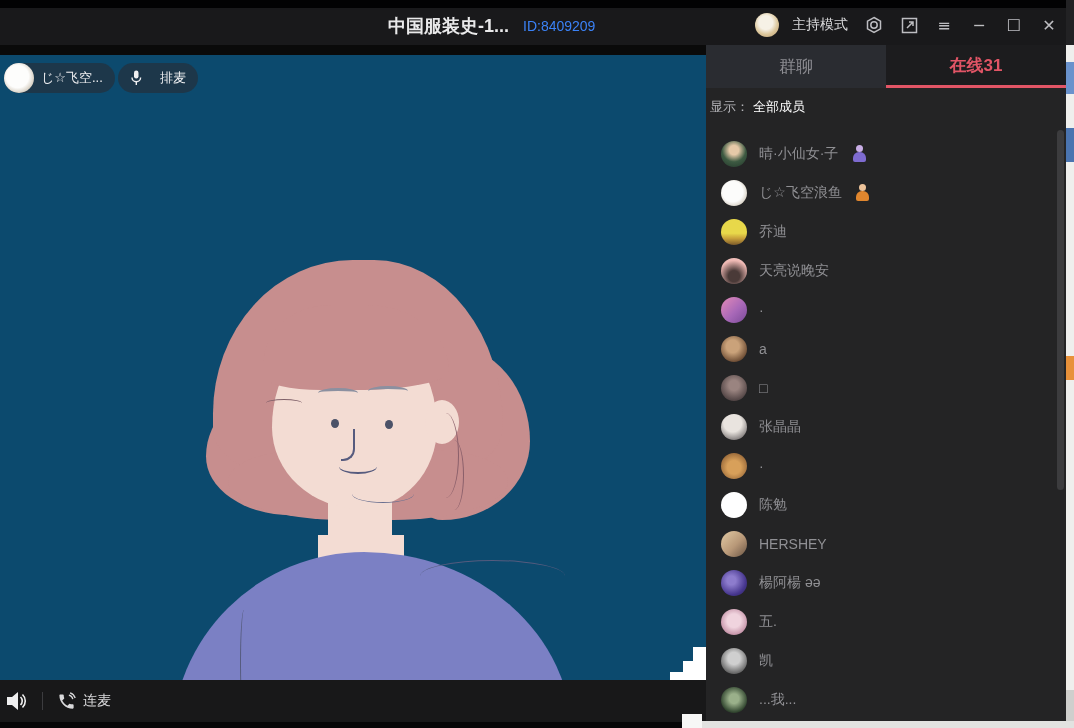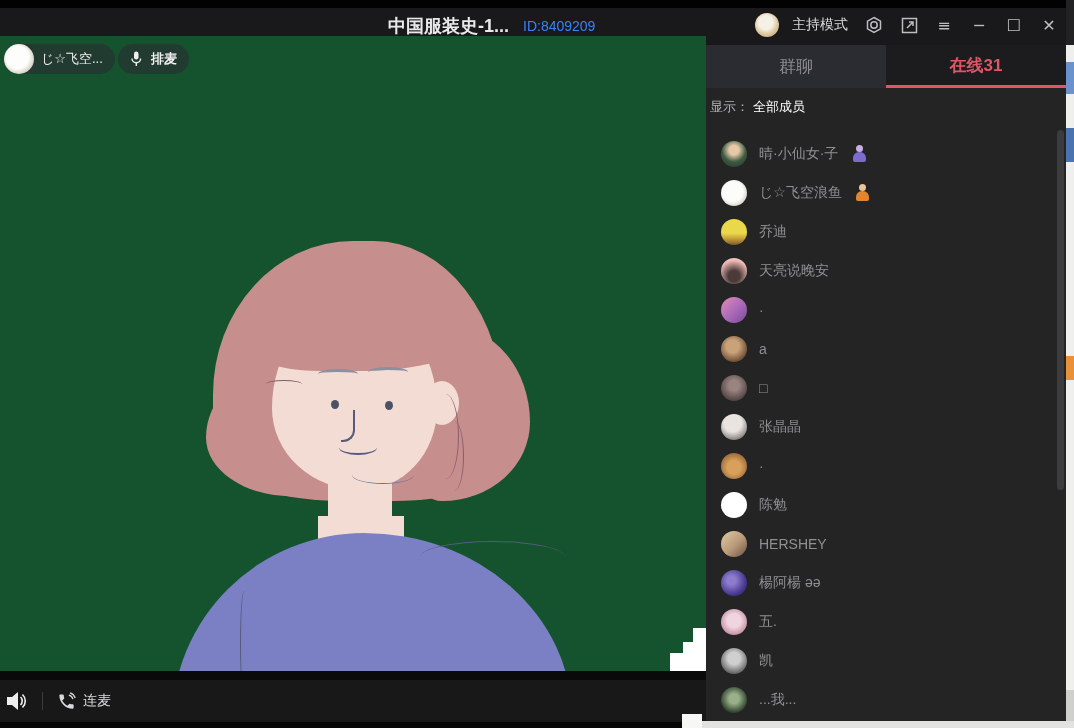--- a/index.html
+++ b/index.html
@@ -16,21 +16,21 @@
   .title-right { position:absolute; right:14px; top:10px; height:30px; display:flex; align-items:center; gap:13px; }
   .tb-avatar { width:24px; height:24px; border-radius:50%;
     background:radial-gradient(circle at 45% 40%, #f6f1e6 35%, #dcc79c 60%, #b99a6b 100%); }
   .mode-label { color:#d8d8da; font-size:14px; margin-right:2px; white-space:nowrap; }
   .tb-ico { width:22px; height:22px; display:flex; align-items:center; justify-content:center;
     color:#bdbdc1; font-size:16px; cursor:default; }
   .tb-ico svg { display:block; }
   .glyph { font-family:"DejaVu Sans",sans-serif; }
 
   
-  .stage { position:absolute; left:0; top:36px; width:706px; height:635px; background:#14532d; overflow:hidden; }
+  .stage { position:absolute; left:0; top:55px; width:706px; height:635px; background:#0c4a6e; overflow:hidden; }
 
   
   .hair-main { position:absolute; left:213px; top:205px; width:290px; height:230px; background:#c78e8e;
     border-radius:52% 48% 46% 54% / 72% 78% 30% 28%; }
   .hair-left { position:absolute; left:206px; top:330px; width:130px; height:130px; background:#c78e8e;
     border-radius:60% 40% 35% 65% / 55% 45% 55% 45%; }
   .hair-right { position:absolute; left:395px; top:290px; width:135px; height:175px; background:#c78e8e;
     border-radius:40% 60% 65% 35% / 45% 55% 45% 55%; }
   .hair-bottom { position:absolute; left:228px; top:395px; width:280px; height:70px; background:#c78e8e;
     border-radius:30% 30% 45% 45% / 50% 50% 60% 60%; }
@@ -63,21 +63,21 @@
   .st1 { left:693px; top:592px; width:13px; height:43px; }
   .st2 { left:683px; top:606px; width:23px; height:29px; }
   .st3 { left:670px; top:617px; width:36px; height:18px; }
 
   
   .badge-pill { position:absolute; height:30px; background:rgba(42,44,50,0.60); border-radius:15px;
     display:flex; align-items:center; color:#f0f0f2; font-size:13px; }
   .speaker-badge { left:4px; top:8px; padding:0 12px 0 0; gap:7px; }
   .speaker-badge .av { width:30px; height:30px; border-radius:50%;
     background:radial-gradient(circle at 45% 45%, #fdfdfc 48%, #d9d2c6 70%, #b3aca0 100%); }
-  .queue-btn { left:118px; top:8px; padding:5px 12px; gap:9px; cursor:pointer;font-weight:bold; }
+  .queue-btn { left:118px; top:8px; padding:5px 12px; gap:18px; cursor:pointer; }
 
   
   .bottombar { position:absolute; left:0; top:680px; width:706px; height:42px; background:#181819;
     display:flex; align-items:center; color:#e3e3e5; }
   .bb-divider { width:1px; height:18px; background:#3c3c3f; margin:0 14px 0 12px; }
   .bb-btn { display:flex; align-items:center; gap:7px; font-size:14px; color:#d9d9db; cursor:pointer; }
   .speaker-btn { margin-left:6px; cursor:pointer; display:flex; align-items:center; }
   .under-strip { position:absolute; left:0; top:722px; width:706px; height:6px; background:#060607; }
 
   

